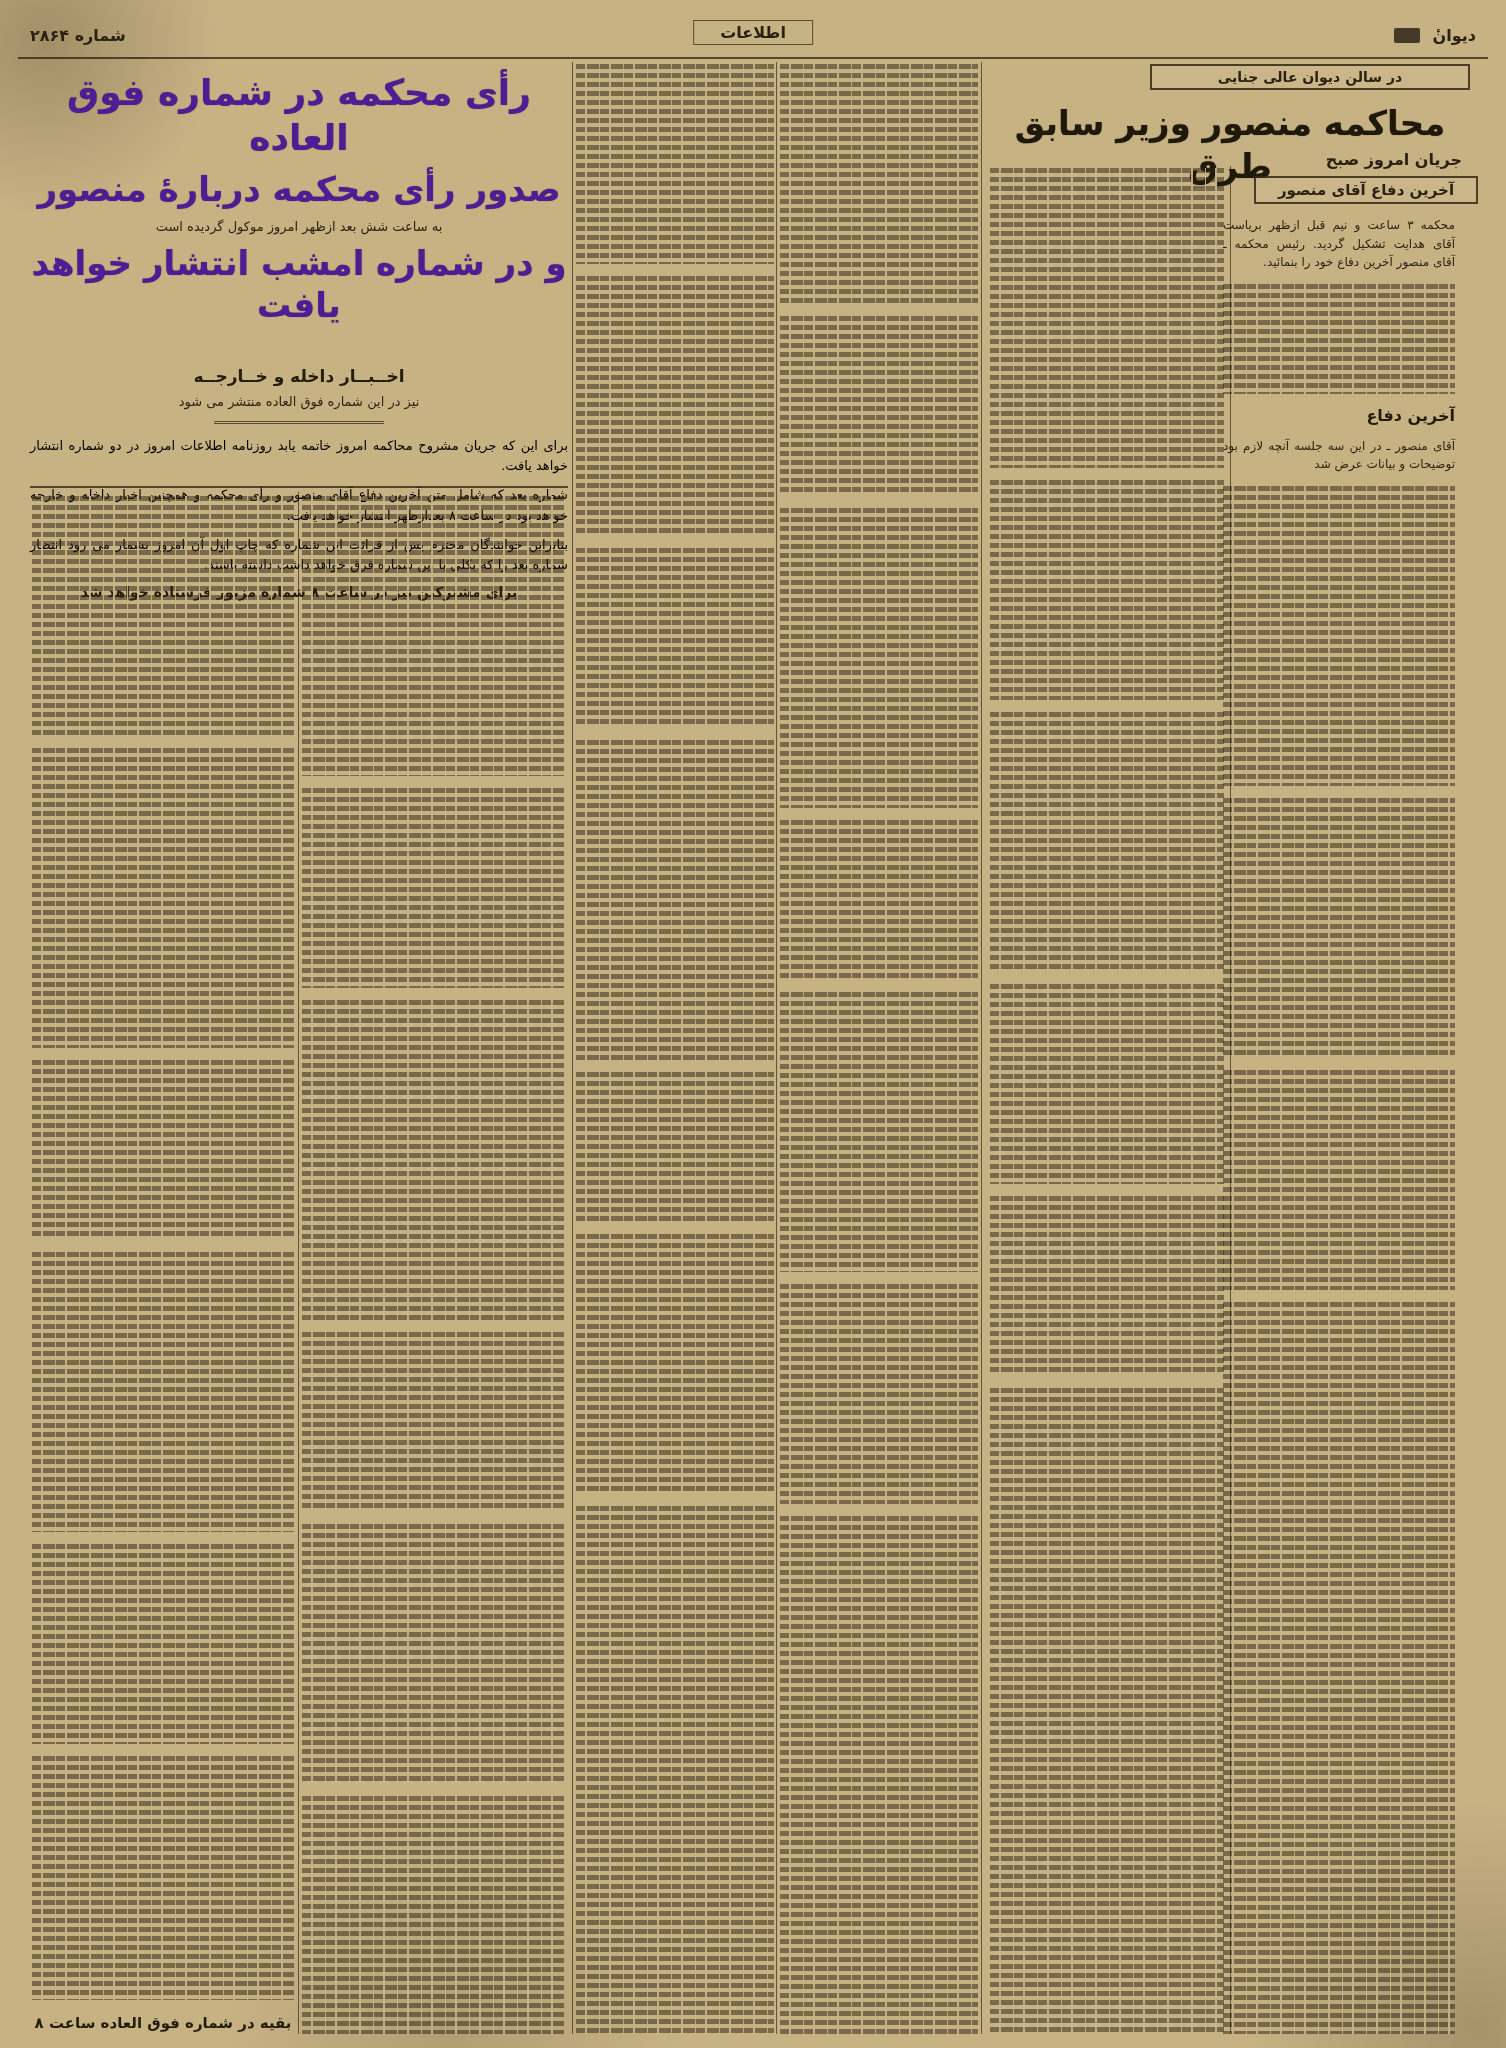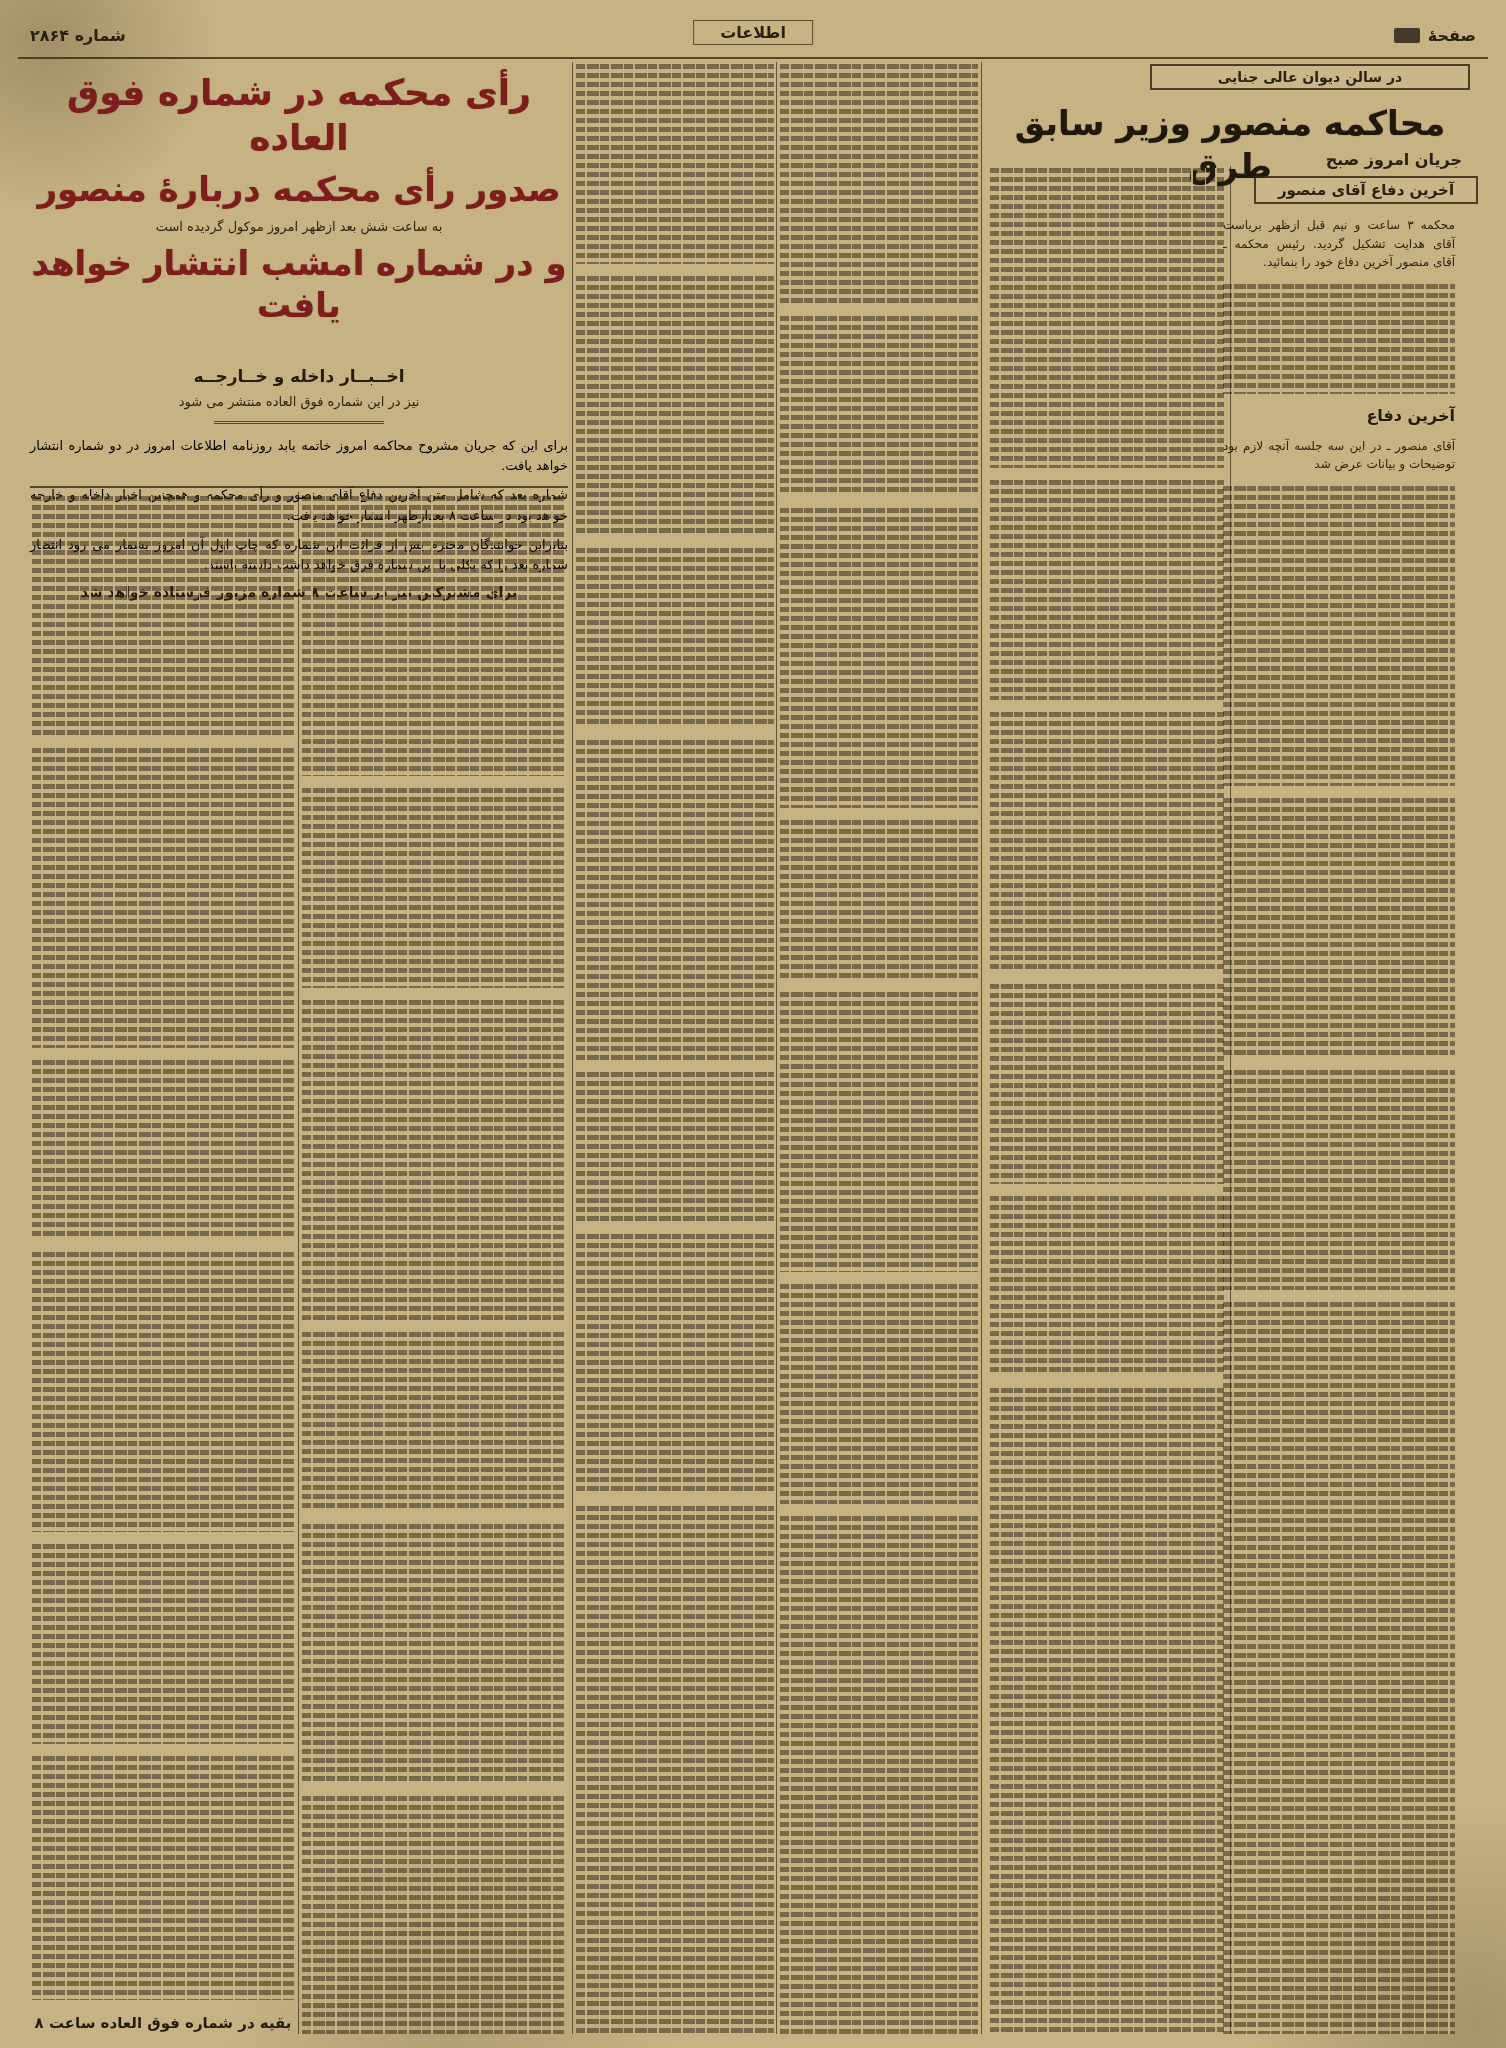--- a/index.html
+++ b/index.html
@@ -39,21 +39,21 @@
       repeating-linear-gradient(90deg, rgba(199,178,132,0) 0 9px, rgba(199,178,132,.95) 9px 11px, rgba(199,178,132,0) 11px 23px, rgba(199,178,132,.9) 23px 24px),
       repeating-linear-gradient(180deg, rgba(43,33,17,.5) 0 5px, rgba(0,0,0,0) 5px 9px);
   }
   .sim.grow { flex:1 1 auto; }
 
   .body-sm { font-size:12px; line-height:1.55; text-align:justify; color:#2c2313; }
   .body-md { font-size:13px; line-height:1.6; text-align:justify; color:#000000; }
 
   .headline-xl {
     font-size:36px; font-weight:bold; text-align:center;
-    color:#7f1d1d; letter-spacing:-.5px; line-height:1.25;
+    color:#4c1d95; letter-spacing:-.5px; line-height:1.25;
     text-shadow:0 0 1px rgba(31,25,11,.6);
   }
   .headline-lg {
     font-size:32px; font-weight:bold; text-align:center;
     color:#1f190b; line-height:1.25;
     text-shadow:0 0 1px rgba(31,25,11,.55);
   }
   .subline { font-size:13px; text-align:center; color:#2c2313; }
   .subhead-spaced { font-size:17px; font-weight:bold; text-align:center; color:#241c0d;margin-top:31px; }
   .boxed {
@@ -65,21 +65,21 @@
   .dash-sep { width:170px; margin:4px auto; border-top:3px double rgba(41,31,14,.7); }
   .note-bold { font-size:14px; font-weight:bold; text-align:center; color:#241c0d; }
   .col-subhead { font-size:16px; font-weight:bold; color:#241c0d; text-align:right; }
   .smudge { position:absolute; background:#241c10; opacity:.8; border-radius:2px; }
 </style>
 </head>
 <body>
 
 <div class="page" style="background-color: rgb(199, 178, 132);">
 
-  <div class="hdr-text" style="right:30px; top:26px; font-size:16px;">صفحهٔ</div>
+  <div class="hdr-text" style="right:30px; top:26px; font-size:16px;">دیوانٔ</div>
   <div class="smudge" style="right:86px; top:28px; width:26px; height:15px;"></div>
 
   <div class="hdr-text" style="left:50%; transform:translateX(-50%); top:20px; font-size:16px; border:1px solid rgba(41,31,14,.7); padding:2px 26px;">اطلاعات</div>
 
   <div class="hdr-text" style="left:30px; top:26px; font-size:16px;">شماره ۲۸۶۴</div>
 
   <div class="rule-h" style="top:57px; left:18px; right:18px;"></div>
 
   <div class="rule-v" style="left:572px; top:62px; bottom:14px;"></div>
   <div class="rule-v" style="left:776px; top:62px; bottom:14px;"></div>

